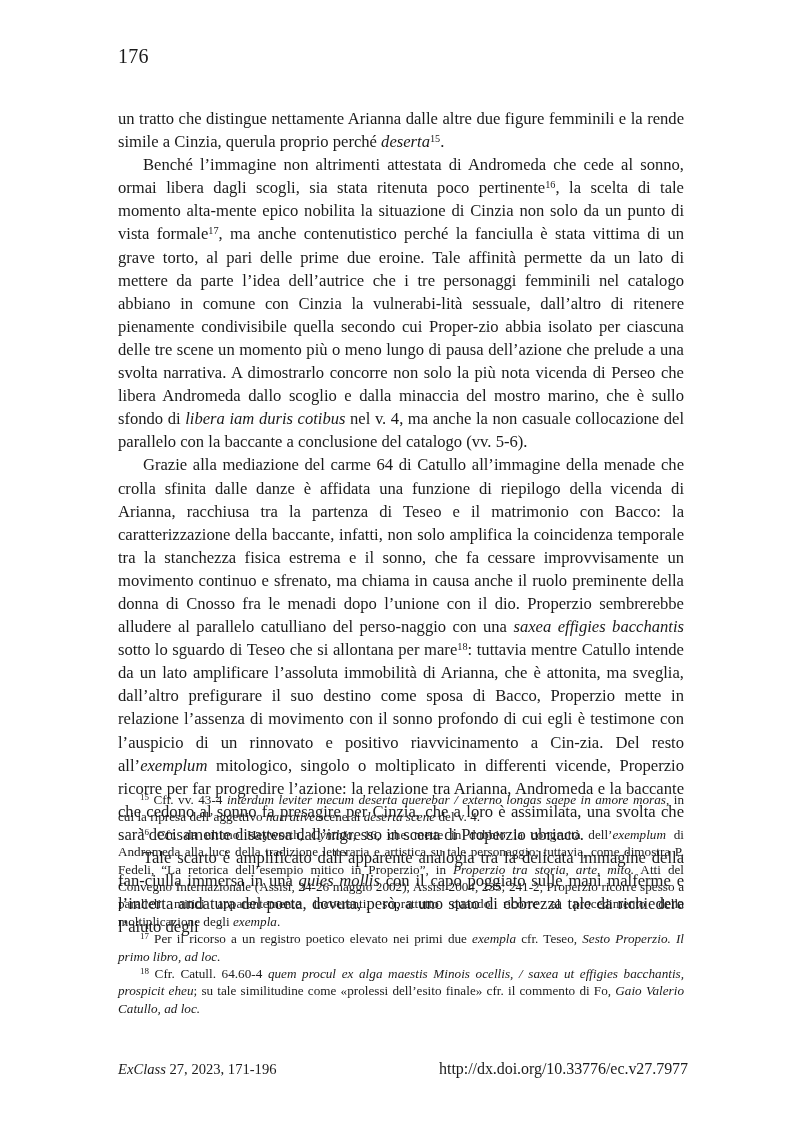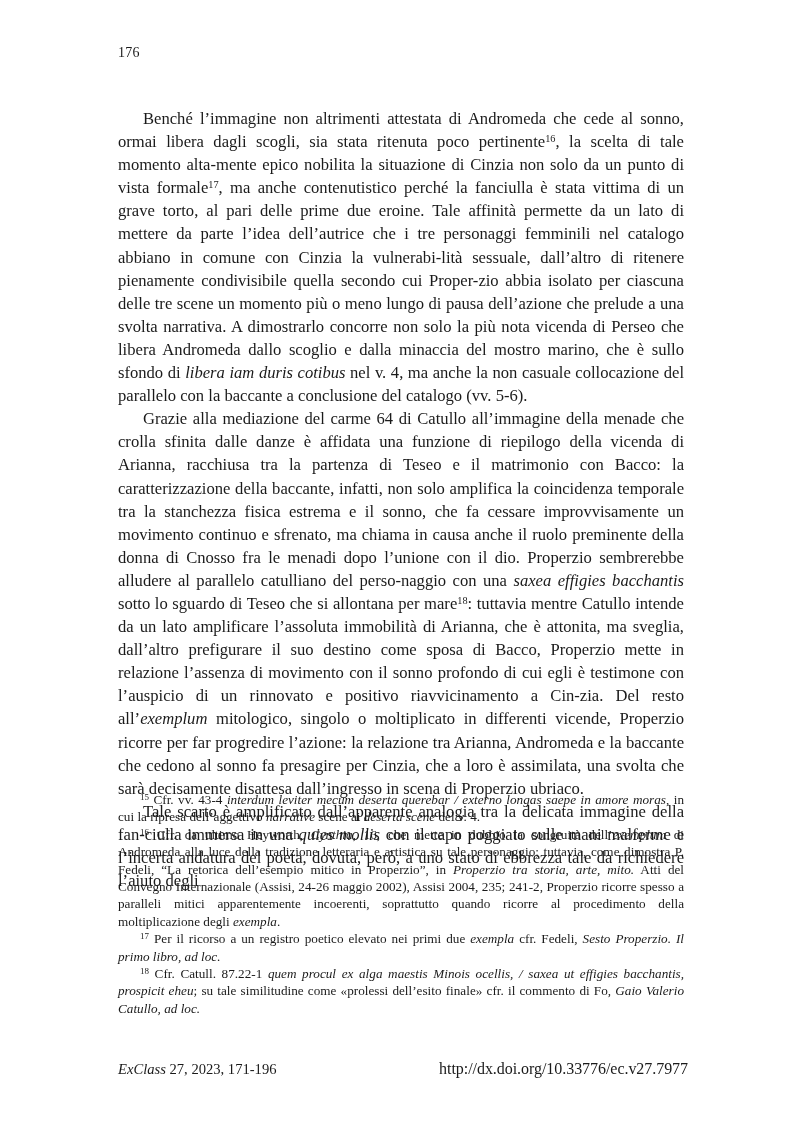--- a/index.html
+++ b/index.html
@@ -24,21 +24,21 @@
     position: absolute;
     left: 118px;
     top: 45px;
     width: 565px;
     height: 22px;
     display: flex;
     align-items: baseline;
     gap: 0;
   }
   .runhead .folio {
-    font-size: 14px;
+    font-size: 20px;
     letter-spacing: 0.2px;
     width: 58px;
     flex: 0 0 58px;
   }
   .runhead .title {
     font-size: 13.6px;
     font-variant: small-caps;
     text-transform: lowercase;
     letter-spacing: 0.35px;
     white-space: nowrap;
@@ -115,30 +115,31 @@
 </head>
 <body>
 
 <div class="page">
 
   <div class="runhead">
     <span class="folio">176</span>
   </div>
 
   <div class="body" id="body-host">
+      <p><span>un tratto che distingue nettamente Arianna dalle altre due figure femminili e la rende simile a Cinzia, querula proprio perché </span><i>deserta</i><sup>15</sup><span>.</span></p>
       <p class="indent"><span>Benché l’immagine non altrimenti attestata di Andromeda che cede al sonno, ormai libera dagli scogli, sia stata ritenuta poco pertinente</span><sup>16</sup><span>, la scelta di tale momento alta-mente epico nobilita la situazione di Cinzia non solo da un punto di vista formale</span><sup>17</sup><span>, ma anche contenutistico perché la fanciulla è stata vittima di un grave torto, al pari delle prime due eroine. Tale affinità permette da un lato di mettere da parte l’idea dell’autrice che i tre personaggi femminili nel catalogo abbiano in comune con Cinzia la vulnerabi-lità sessuale, dall’altro di ritenere pienamente condivisibile quella secondo cui Proper-zio abbia isolato per ciascuna delle tre scene un momento più o meno lungo di pausa dell’azione che prelude a una svolta narrativa. A dimostrarlo concorre non solo la più nota vicenda di Perseo che libera Andromeda dallo scoglio e dalla minaccia del mostro marino, che è sullo sfondo di </span><i>libera iam duris cotibus</i><span> nel v. 4, ma anche la non casuale collocazione del parallelo con la baccante a conclusione del catalogo (vv. 5-6).</span></p>
       <p class="indent"><span>Grazie alla mediazione del carme 64 di Catullo all’immagine della menade che crolla sfinita dalle danze è affidata una funzione di riepilogo della vicenda di Arianna, racchiusa tra la partenza di Teseo e il matrimonio con Bacco: la caratterizzazione della baccante, infatti, non solo amplifica la coincidenza temporale tra la stanchezza fisica estrema e il sonno, che fa cessare improvvisamente un movimento continuo e sfrenato, ma chiama in causa anche il ruolo preminente della donna di Cnosso fra le menadi dopo l’unione con il dio. Properzio sembrerebbe alludere al parallelo catulliano del perso-naggio con una </span><i>saxea effigies bacchantis</i><span> sotto lo sguardo di Teseo che si allontana per mare</span><sup>18</sup><span>: tuttavia mentre Catullo intende da un lato amplificare l’assoluta immobilità di Arianna, che è attonita, ma sveglia, dall’altro prefigurare il suo destino come sposa di Bacco, Properzio mette in relazione l’assenza di movimento con il sonno profondo di cui egli è testimone con l’auspicio di un rinnovato e positivo riavvicinamento a Cin-zia. Del resto all’</span><i>exemplum</i><span> mitologico, singolo o moltiplicato in differenti vicende, Properzio ricorre per far progredire l’azione: la relazione tra Arianna, Andromeda e la baccante che cedono al sonno fa presagire per Cinzia, che a loro è assimilata, una svolta che sarà decisamente disattesa dall’ingresso in scena di Properzio ubriaco.</span></p>
       <p class="indent"><span>Tale scarto è amplificato dall’apparente analogia tra la delicata immagine della fan-ciulla immersa in una </span><i>quies mollis</i><span> con il capo poggiato sulle mani malferme e l’incerta andatura del poeta, dovuta, però, a uno stato di ebbrezza tale da richiedere l’aiuto degli</span></p>
     </div>
 
   <div class="notes" id="notes-host">
       <p><sup>15</sup><span> Cfr. vv. 43-4 </span><i>interdum leviter mecum deserta querebar / externo longas saepe in amore moras</i><span>, in cui la ripresa dell’aggettivo </span><i>narrative</i><span> scene ai </span><i>deserta scene</i><span> del v. 4.</span></p>
       <p><sup>16</sup><span> Cfr. da ultimo Heyworth, </span><i>Cynthia</i><span>, 16, che mette in dubbio la congruità dell’</span><i>exemplum</i><span> di Andromeda alla luce della tradizione letteraria e artistica su tale personaggio; tuttavia, come dimostra P. Fedeli, “La retorica dell’esempio mitico in Properzio”, in </span><i>Properzio tra storia, arte, mito.</i><span> Atti del Convegno Internazionale (Assisi, 24-26 maggio 2002), Assisi 2004, 235; 241-2, Properzio ricorre spesso a paralleli mitici apparentemente incoerenti, soprattutto quando ricorre al procedimento della moltiplicazione degli </span><i>exempla</i><span>.</span></p>
-      <p><sup>17</sup><span> Per il ricorso a un registro poetico elevato nei primi due </span><i>exempla</i><span> cfr. Fedeli, </span><i>Sesto Properzio. Il primo libro, ad loc.</i></p>
-      <p><sup>18</sup><span> Cfr. Catull. 87.22-1 </span><i>quem procul ex alga maestis Minois ocellis, / saxea ut effigies bacchantis, prospicit eheu</i><span>; su tale similitudine come «prolessi dell’esito finale» cfr. il commento di Fo, </span><i>Gaio Valerio Catullo, ad loc.</i></p>
+      <p><sup>17</sup><span> Per il ricorso a un registro poetico elevato nei primi due </span><i>exempla</i><span> cfr. Teseo, </span><i>Sesto Properzio. Il primo libro, ad loc.</i></p>
+      <p><sup>18</sup><span> Cfr. Catull. 64.60-4 </span><i>quem procul ex alga maestis Minois ocellis, / saxea ut effigies bacchantis, prospicit eheu</i><span>; su tale similitudine come «prolessi dell’esito finale» cfr. il commento di Fo, </span><i>Gaio Valerio Catullo, ad loc.</i></p>
     </div>
 
   <div class="footer">
     <span class="journal">
       <span class="ital">ExClass</span><span> 27, 2023, 171-196</span>
     </span>
     <span class="doi">http://dx.doi.org/10.33776/ec.v27.7977</span>
   </div>
 
 </div>

